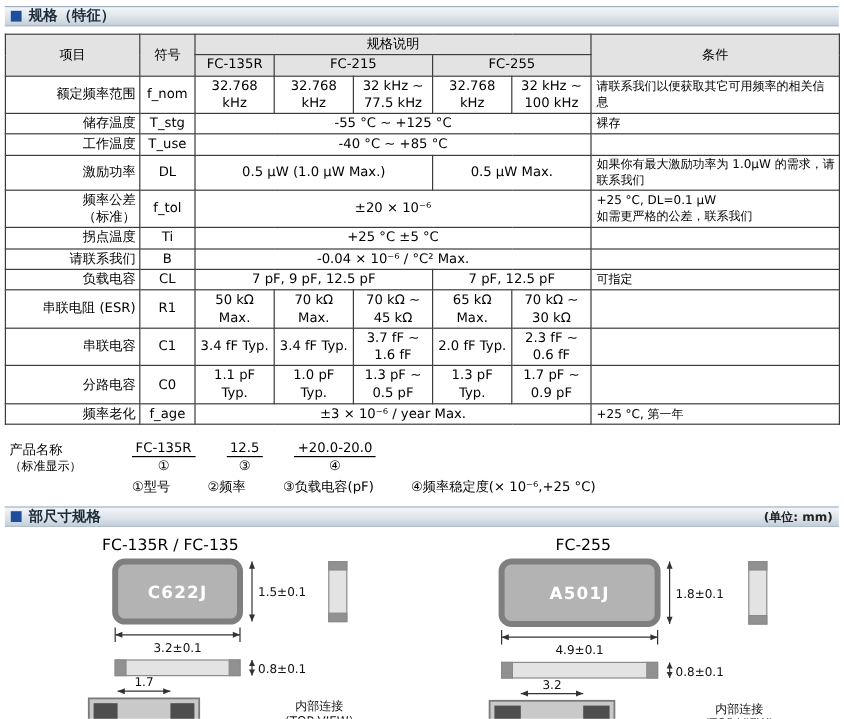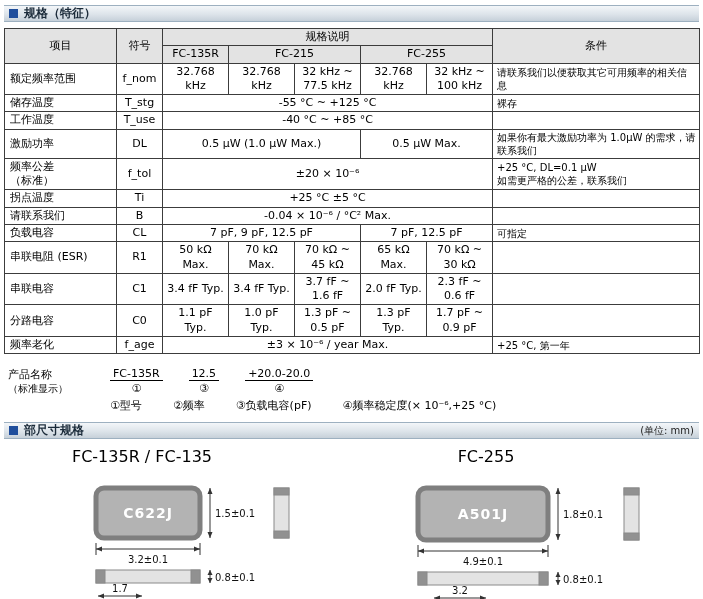--- a/index.html
+++ b/index.html
@@ -2,37 +2,37 @@
 <html><head>
 <meta charset="utf-8">
 <style>
   *{box-sizing:border-box;margin:0;padding:0}
   html,body{background:#fff}
   body{width:703px;height:599px;font-family:"DejaVu Sans","Liberation Sans",sans-serif;color:#000;overflow:hidden}
   .page{padding:5px 4px}
   .bar{display:flex;align-items:center;height:17px;background:linear-gradient(180deg,#f3f6f9 0%,#dde4ea 55%,#c6d0d9 100%);border-top:1px solid #9db0c0;border-bottom:1px solid #9db0c0;padding:0 5px;margin-bottom:6px}
   .bar .sq{width:9px;height:9px;background:#1f4e9c;margin-right:6px;flex:none}
   .bar .t{font-weight:bold;font-size:12px;color:#1b2b3a}
-  .bar .u{margin-left:auto;font-size:10px;font-weight:normal;color:#222}
+  .bar .u{margin-left:auto;font-size:10px;font-weight:bold;color:#222}
   table.spec{border-collapse:collapse;table-layout:fixed;width:695px}
   .spec td{border:1px solid #3c3c3c;font-size:11px;line-height:1.3;padding:1px 3px;text-align:center;white-space:pre-line;vertical-align:middle}
   .spec tr.hdr td{background:#e3e3e3}
-  .spec td.item{text-align:left;padding-left:5px}
+  .spec td.item{text-align:right;padding-left:5px}
   .spec td.cond{text-align:left;font-size:10px;padding-left:4px}
   .pn{display:flex;margin:13px 0 9px 4px;font-size:11px}
   .pn-label{width:102px}
   .pn-label .sub{font-size:10px}
   .pn-row{display:flex;gap:26px}
   .pn-col{display:flex;flex-direction:column;align-items:center}
   .pn-val{border-bottom:1px solid #000;padding:0 3px}
   .pn-num{margin-top:1px}
   .pn-legend{display:flex;gap:31px;margin-top:3px}
   .drawings{display:flex;gap:24px;padding-left:30px}
   .draw-group{width:320px}
-  .draw-title{width:320px;text-align:center;font-size:16px;margin:2px 0 16px;padding-right:104px}
+  .draw-title{width:320px;text-align:center;font-size:13px;margin:2px 0 0;padding-right:104px}
   svg text{font-size:10px;fill:#111;font-family:"DejaVu Sans","Liberation Sans",sans-serif}
   text.pkg-label{font-size:14px;font-weight:bold;fill:#fff;letter-spacing:1px}
   .dim line{stroke:#333;stroke-width:1}
   .dim polygon{fill:#333}
 </style>
 </head>
 <body>
 
 <div class="page">
 

